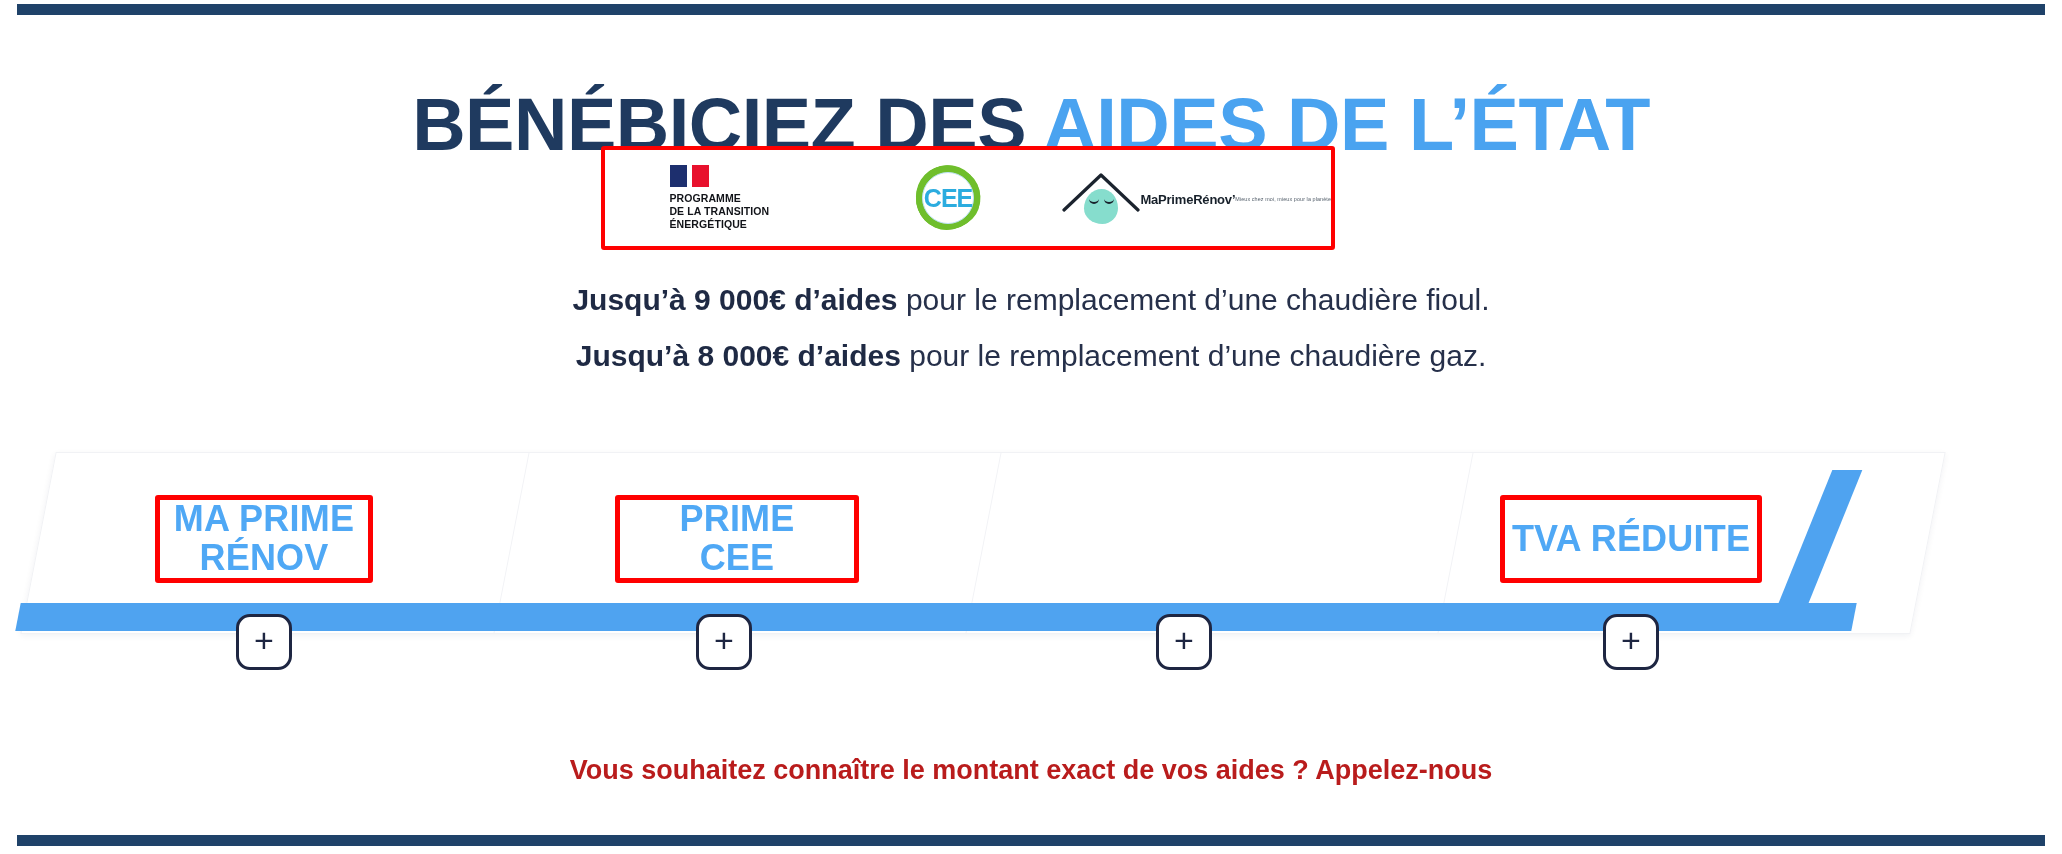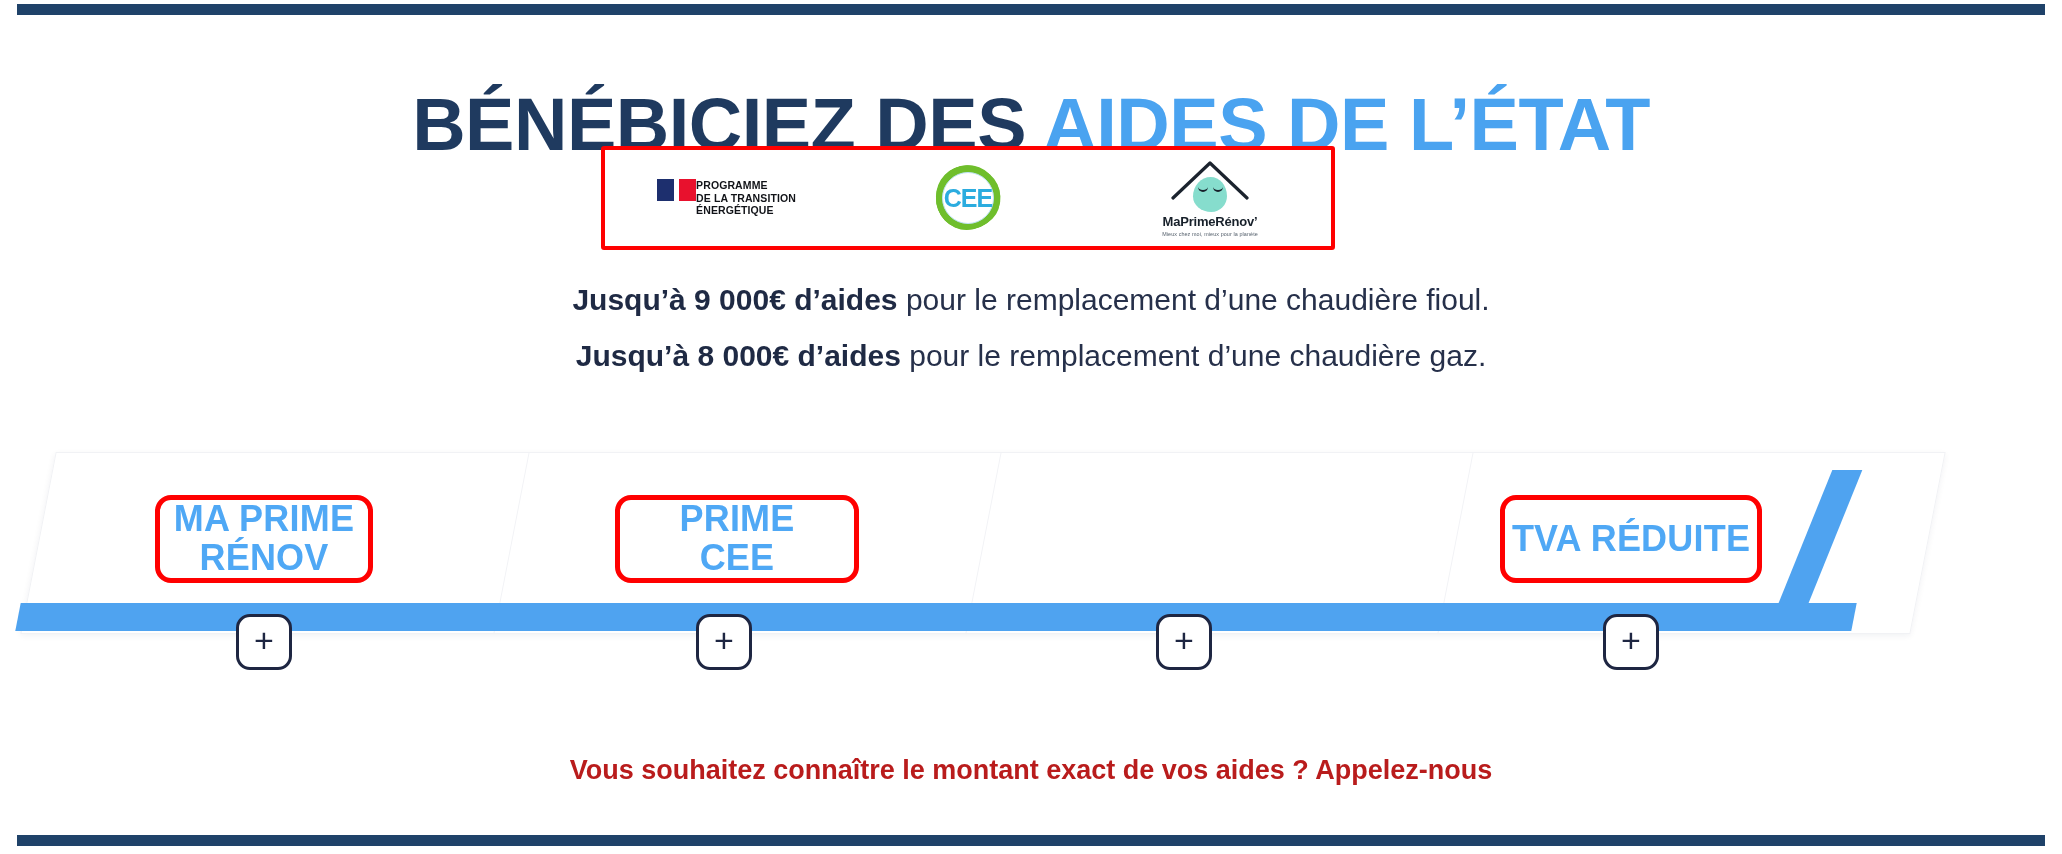--- a/index.html
+++ b/index.html
@@ -53,21 +53,21 @@
   .logo-cell{
     flex:1 1 0;
     height:100%;
     display:flex;
     align-items:center;
     justify-content:center;
     position:relative;
   }
 
   
-  .pte{display:flex;flex-direction:row;align-items:flex-start;}
+  .pte{display:flex;flex-direction:column;align-items:flex-start;}
   .pte-flag{display:flex;margin-bottom:5px;margin-left:1px;}
   .pte-flag i{display:block;width:17px;height:22px;}
   .pte-flag i.b{background:#1d2f6e;}
   .pte-flag i.w{background:#ffffff;width:5px;}
   .pte-flag i.r{background:#e8112d;}
   .pte-txt{
     font-size:10.5px;
     font-weight:700;
     line-height:1.22;
     color:#111318;
@@ -99,21 +99,21 @@
   }
   .cee .inner span{
     font-size:25px;
     font-weight:700;
     color:#2bacdf;
     letter-spacing:-1px;
     line-height:1;
   }
 
   
-  .mpr{display:flex;flex-direction:column;align-items:center;justify-content:center;}
+  .mpr{display:flex;flex-direction:row;align-items:center;justify-content:center;}
   .mpr-mark{position:relative;width:78px;height:52px;}
   .mpr-roof{
     position:absolute;left:0;top:0;width:78px;height:40px;
   }
   .mpr-blob{
     position:absolute;
     left:22px;top:17px;
     width:34px;height:35px;
     background:#86ddcd;
     border-radius:52% 48% 46% 54% / 56% 54% 46% 44%;
@@ -190,21 +190,21 @@
     left:1800px;top:32px;
     width:30px;height:160px;
     background:#4fa3f0;
     transform:skewX(-22deg);
   }
 
   
   .aid-card{
     position:absolute;
     border:5px solid #ff0000;
-    border-radius:16px;
+    border-radius:3px;
     background:#ffffff;
     box-sizing:border-box;
     display:flex;align-items:center;justify-content:center;
     text-align:center;
     color:#4fa8f5;
     font-weight:700;
     font-size:36px;
     line-height:1.08;
     letter-spacing:.2px;
   }

